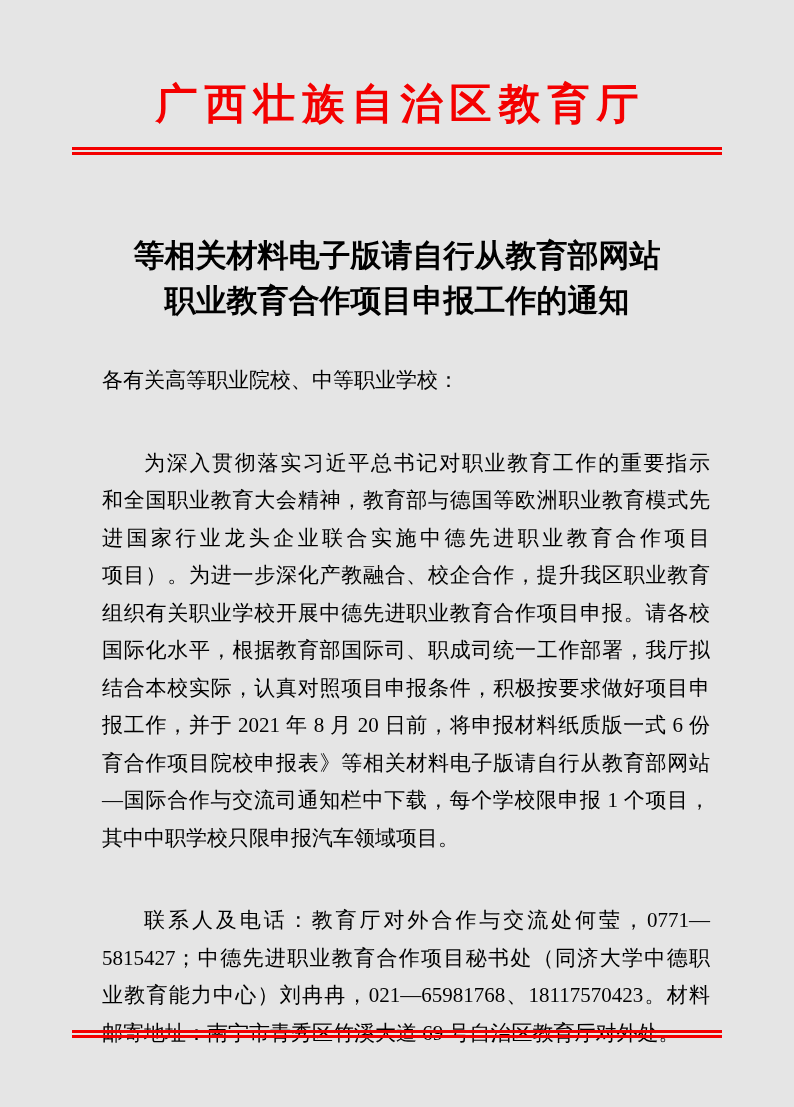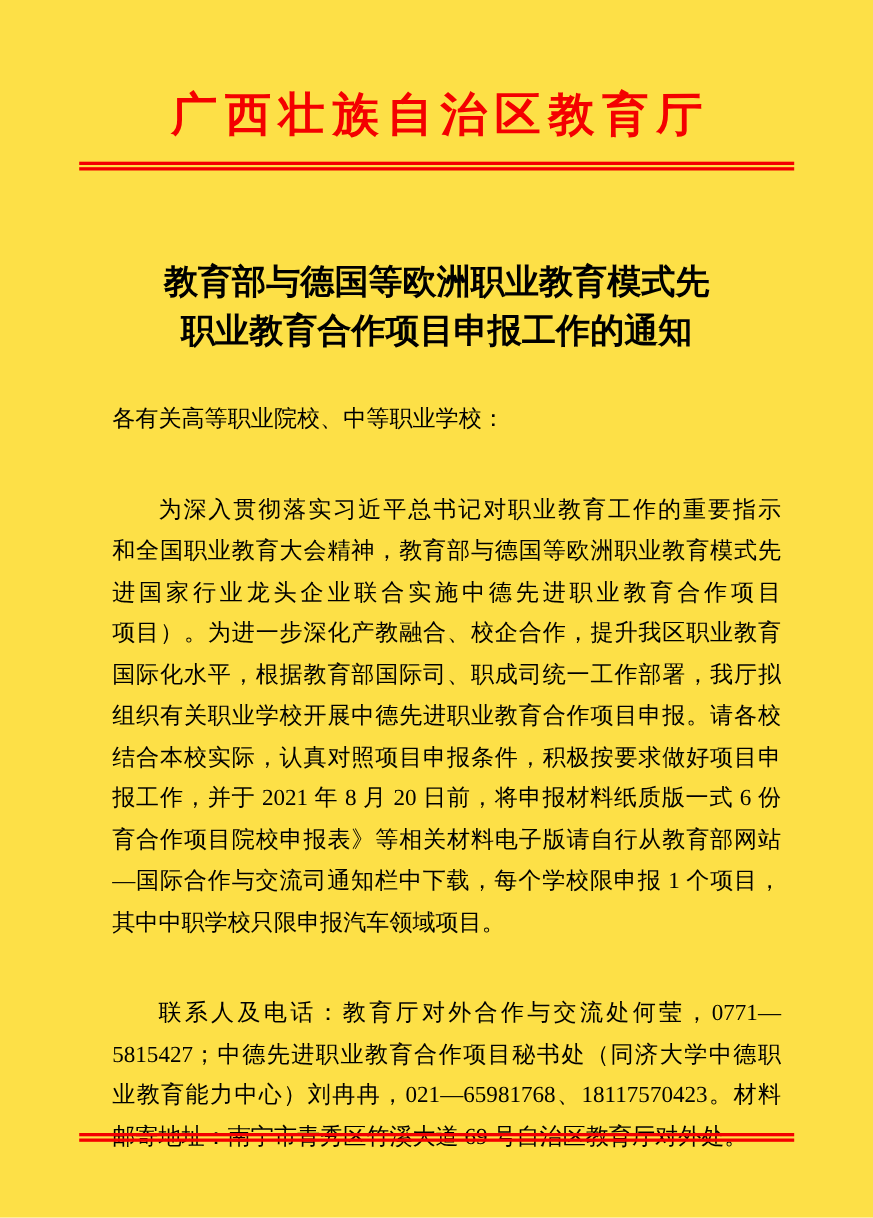--- a/index.html
+++ b/index.html
@@ -5,21 +5,21 @@
   html, body {
     margin: 0;
     padding: 0;
     background: #ffffff;
   }
   .page {
     position: relative;
     width: 794px;
     height: 1107px;
     margin: 0 auto;
-    background: #fde047;
+    background: #e5e5e5;
     color: #000000;
     font-family: "Liberation Serif", "DejaVu Serif", serif;
     overflow: hidden;
   }
   .org-name {
     position: absolute;
     top: 76px;
     left: 0;
     width: 100%;
     text-align: center;
@@ -82,32 +82,32 @@
 </head>
 <body>
 
 <div class="page">
   <div class="org-name">广西壮族自治区教育厅</div>
 
   <div class="double-rule rule-top"></div>
 
 
   <div class="title">
-    <div>教育部与德国等欧洲职业教育模式先</div>
+    <div>等相关材料电子版请自行从教育部网站</div>
     <div>职业教育合作项目申报工作的通知</div>
   </div>
 
   <div class="body-text" id="body-lines">
       <div class="body-line">各有关高等职业院校、中等职业学校：</div>
       <div class="body-line justify indent">为深入贯彻落实习近平总书记对职业教育工作的重要指示</div>
       <div class="body-line justify">和全国职业教育大会精神，教育部与德国等欧洲职业教育模式先</div>
       <div class="body-line justify">进国家行业龙头企业联合实施中德先进职业教育合作项目</div>
       <div class="body-line justify">项目）。为进一步深化产教融合、校企合作，提升我区职业教育</div>
+      <div class="body-line justify">组织有关职业学校开展中德先进职业教育合作项目申报。请各校</div>
       <div class="body-line justify">国际化水平，根据教育部国际司、职成司统一工作部署，我厅拟</div>
-      <div class="body-line justify">组织有关职业学校开展中德先进职业教育合作项目申报。请各校</div>
       <div class="body-line justify">结合本校实际，认真对照项目申报条件，积极按要求做好项目申</div>
       <div class="body-line justify">报工作，并于 2021 年 8 月 20 日前，将申报材料纸质版一式 6 份</div>
       <div class="body-line justify">育合作项目院校申报表》等相关材料电子版请自行从教育部网站</div>
       <div class="body-line justify">—国际合作与交流司通知栏中下载，每个学校限申报 1 个项目，</div>
       <div class="body-line">其中中职学校只限申报汽车领域项目。</div>
       <div class="body-line justify indent">联系人及电话：教育厅对外合作与交流处何莹，0771—</div>
       <div class="body-line justify">5815427；中德先进职业教育合作项目秘书处（同济大学中德职</div>
       <div class="body-line justify">业教育能力中心）刘冉冉，021—65981768、18117570423。材料</div>
       <div class="body-line">邮寄地址：南宁市青秀区竹溪大道 69 号自治区教育厅对外处。</div>
     </div>

